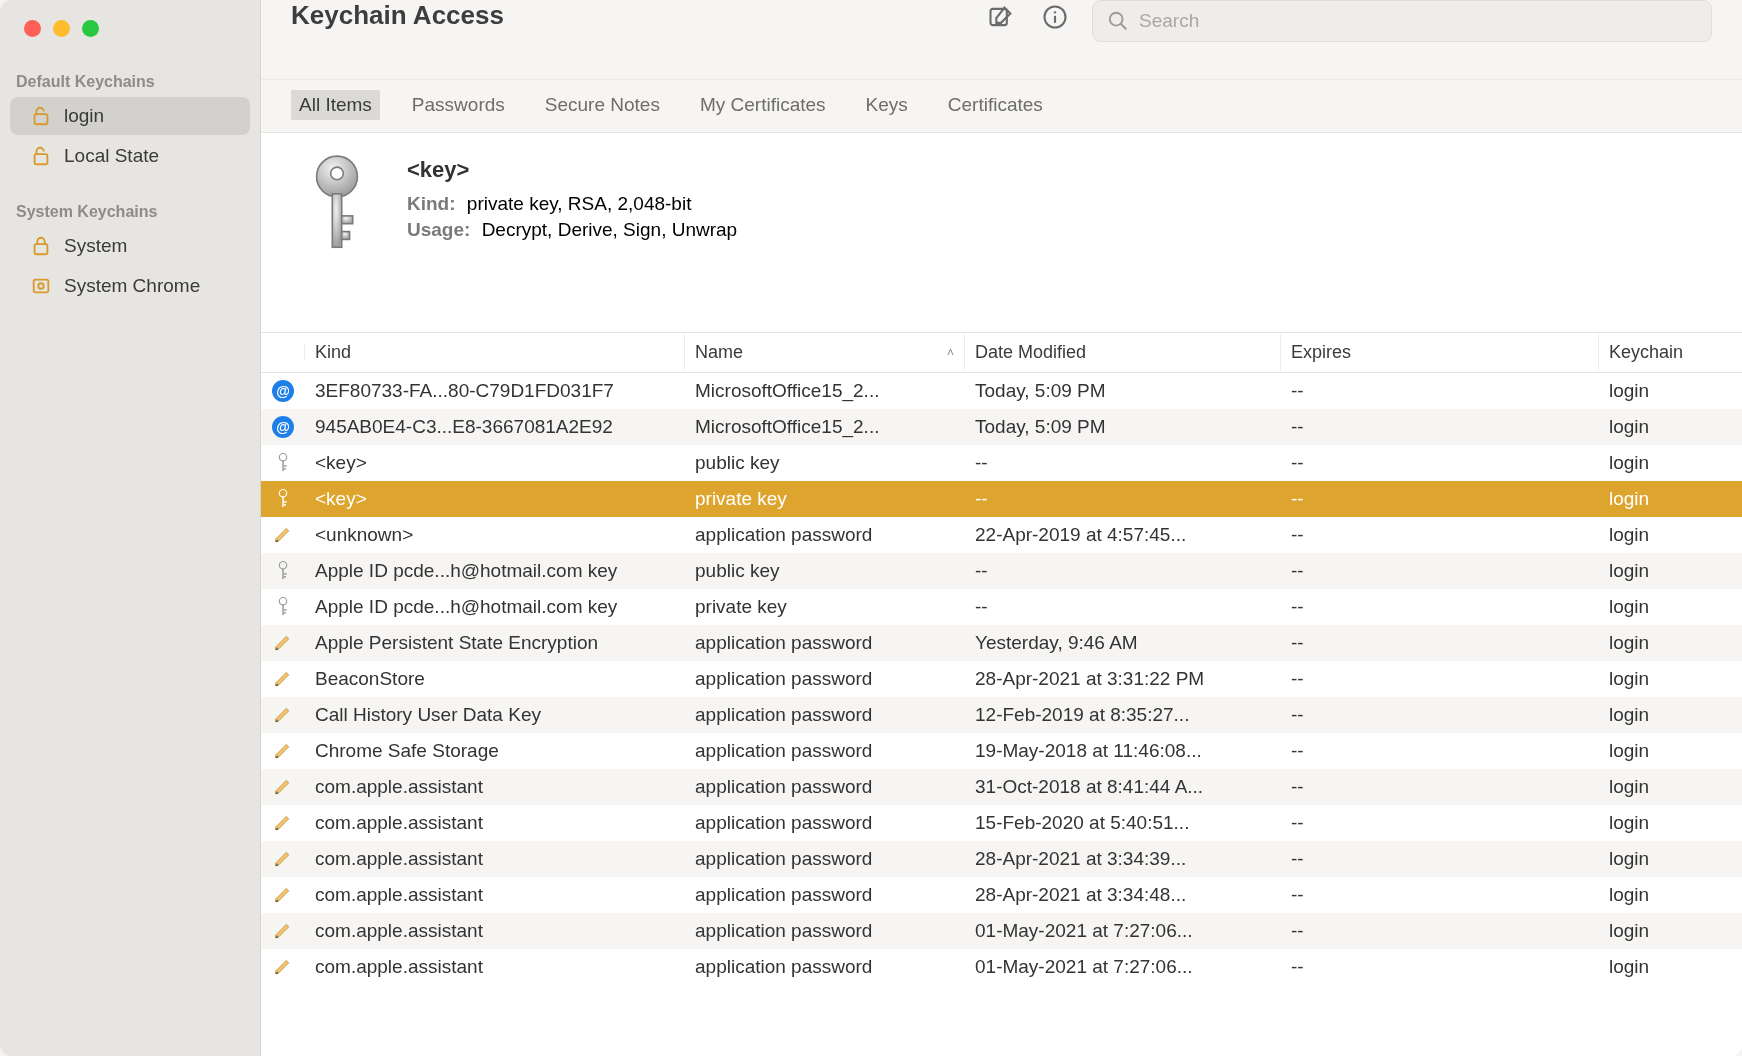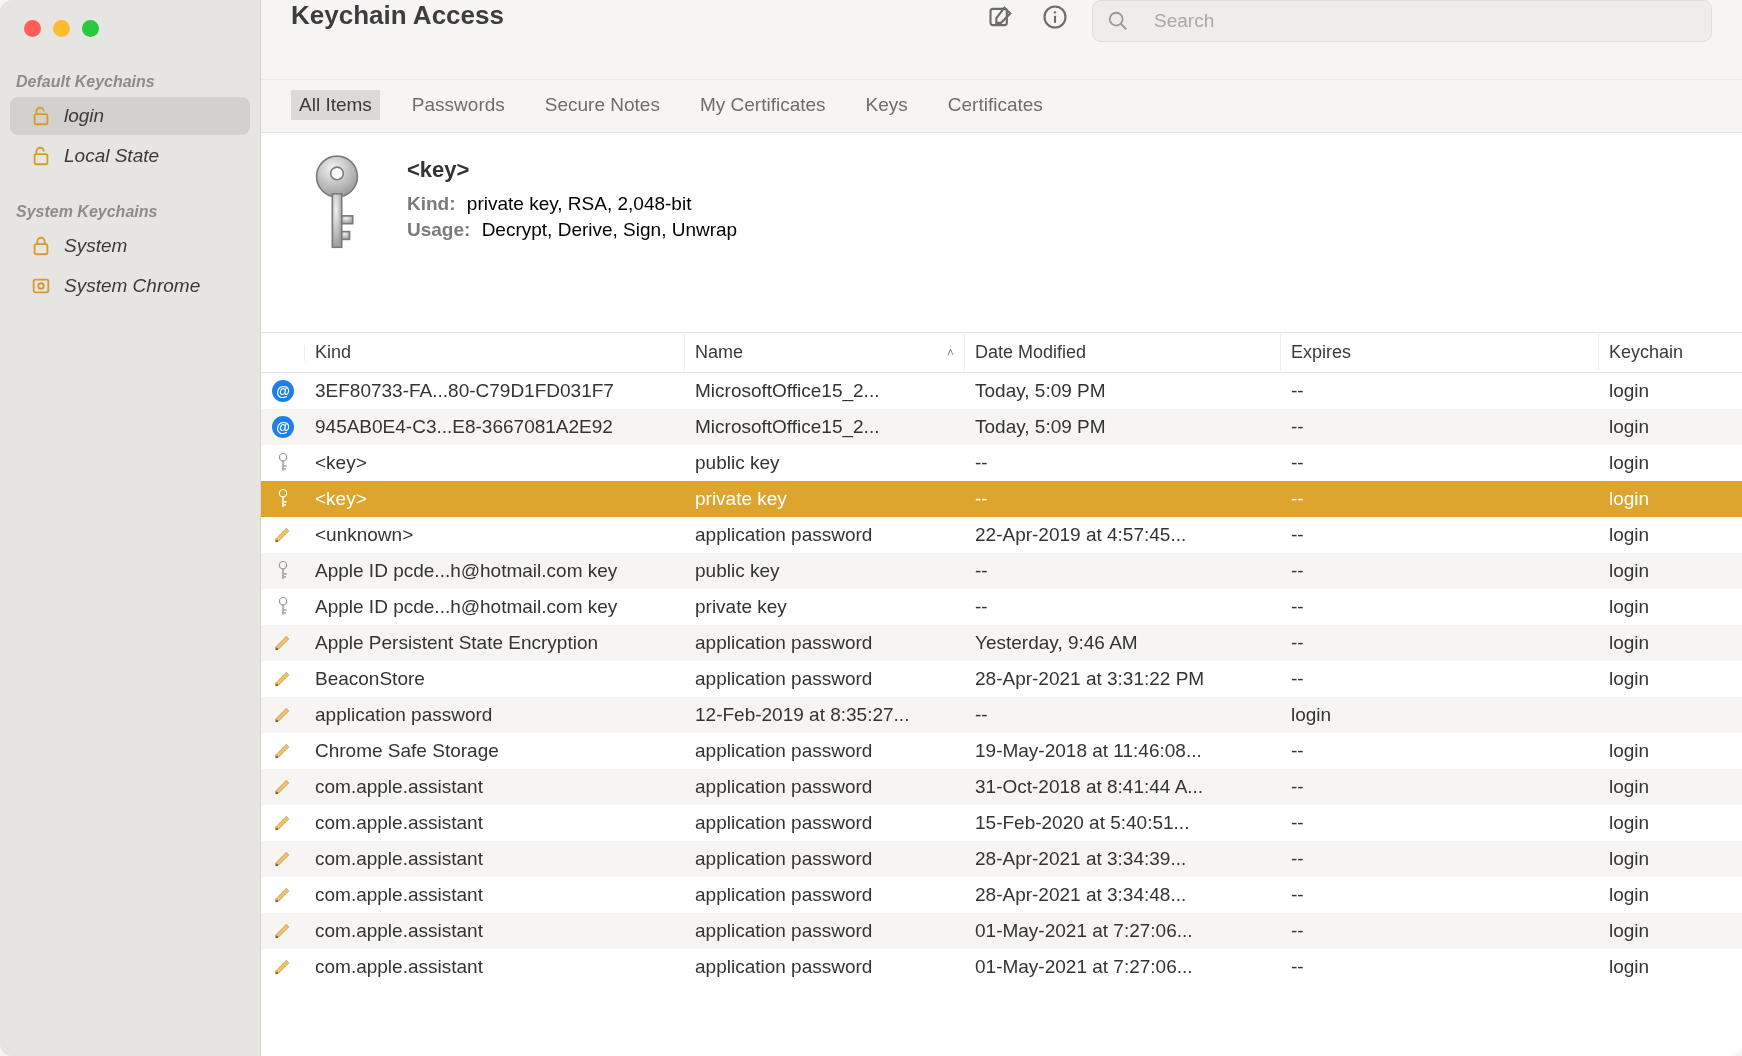--- a/index.html
+++ b/index.html
@@ -14,21 +14,20 @@
     border-radius: 12px;
     overflow: hidden;
     display: flex;
   }
   
   .sidebar {
     width: 261px;
     background: #e7e5e2;
     border-right: 1px solid #d6d4d1;
     padding-top: 20px;
-    font-style: italic;
   }
   .traffic {
     display: flex;
     gap: 12px;
     padding-left: 24px;
     margin-bottom: 28px;
   }
   .dot { width: 17px; height: 17px; border-radius: 50%; }
   .dot.red { background: #ff5f57; }
   .dot.yellow { background: #febc2e; }
@@ -53,21 +52,21 @@
   }
   .title { font-size: 26px; font-weight: 700; color: #3d3d3d; flex: 1; }
   .toolbtn { width: 34px; height: 34px; display:flex; align-items:center; justify-content:center; color:#6b6b6b; cursor:pointer; }
   .searchwrap {
     display: flex; align-items: center;
     background: #efedea; border: 1px solid #e0ddda;
     border-radius: 9px; height: 42px; width: 620px; padding: 0 14px;
   }
   .searchwrap input {
     border: none; background: transparent; outline: none;
-    font-size: 19px; color: #555; margin-left: 25px; flex:1;
+    font-size: 19px; color: #555; margin-left: 10px; flex:1;
   }
   .searchwrap input::placeholder { color: #a9a8a6; }
   
   .tabs {
     display: flex; align-items: center; gap: 24px;
     padding: 10px 30px 12px 30px; background: #f6f5f3;
     border-bottom: 1px solid #e6e4e0;
   }
   .tab { font-size: 19px; color: #6e6d6b; padding: 4px 8px; border-radius: 1px; cursor: default; }
   .tab.active { background: #dcdad6; color: #3a3a3a; }
@@ -366,20 +365,21 @@
           <div class="td ">--</div>
           <div class="td ">login</div>
         </div>
         <div class="trow">
           <div class="td iconcell">
             <svg width="20" height="20" viewBox="0 0 24 24">
               <path d="M3 20 L6 20 L19 7 L16 4 L3 17 Z" fill="#f0c36b" stroke="#b7893b" stroke-width="0.8"></path>
               <path d="M3 20 L6 20 L5 17 Z" fill="#444"></path>
             </svg>
           </div>
+          <div class="td ">Call History User Data Key</div>
           <div class="td ">application password</div>
           <div class="td ">12-Feb-2019 at 8:35:27...</div>
           <div class="td ">--</div>
           <div class="td ">login</div>
         </div>
         <div class="trow">
           <div class="td iconcell">
             <svg width="20" height="20" viewBox="0 0 24 24">
               <path d="M3 20 L6 20 L19 7 L16 4 L3 17 Z" fill="#f0c36b" stroke="#b7893b" stroke-width="0.8"></path>
               <path d="M3 20 L6 20 L5 17 Z" fill="#444"></path>

